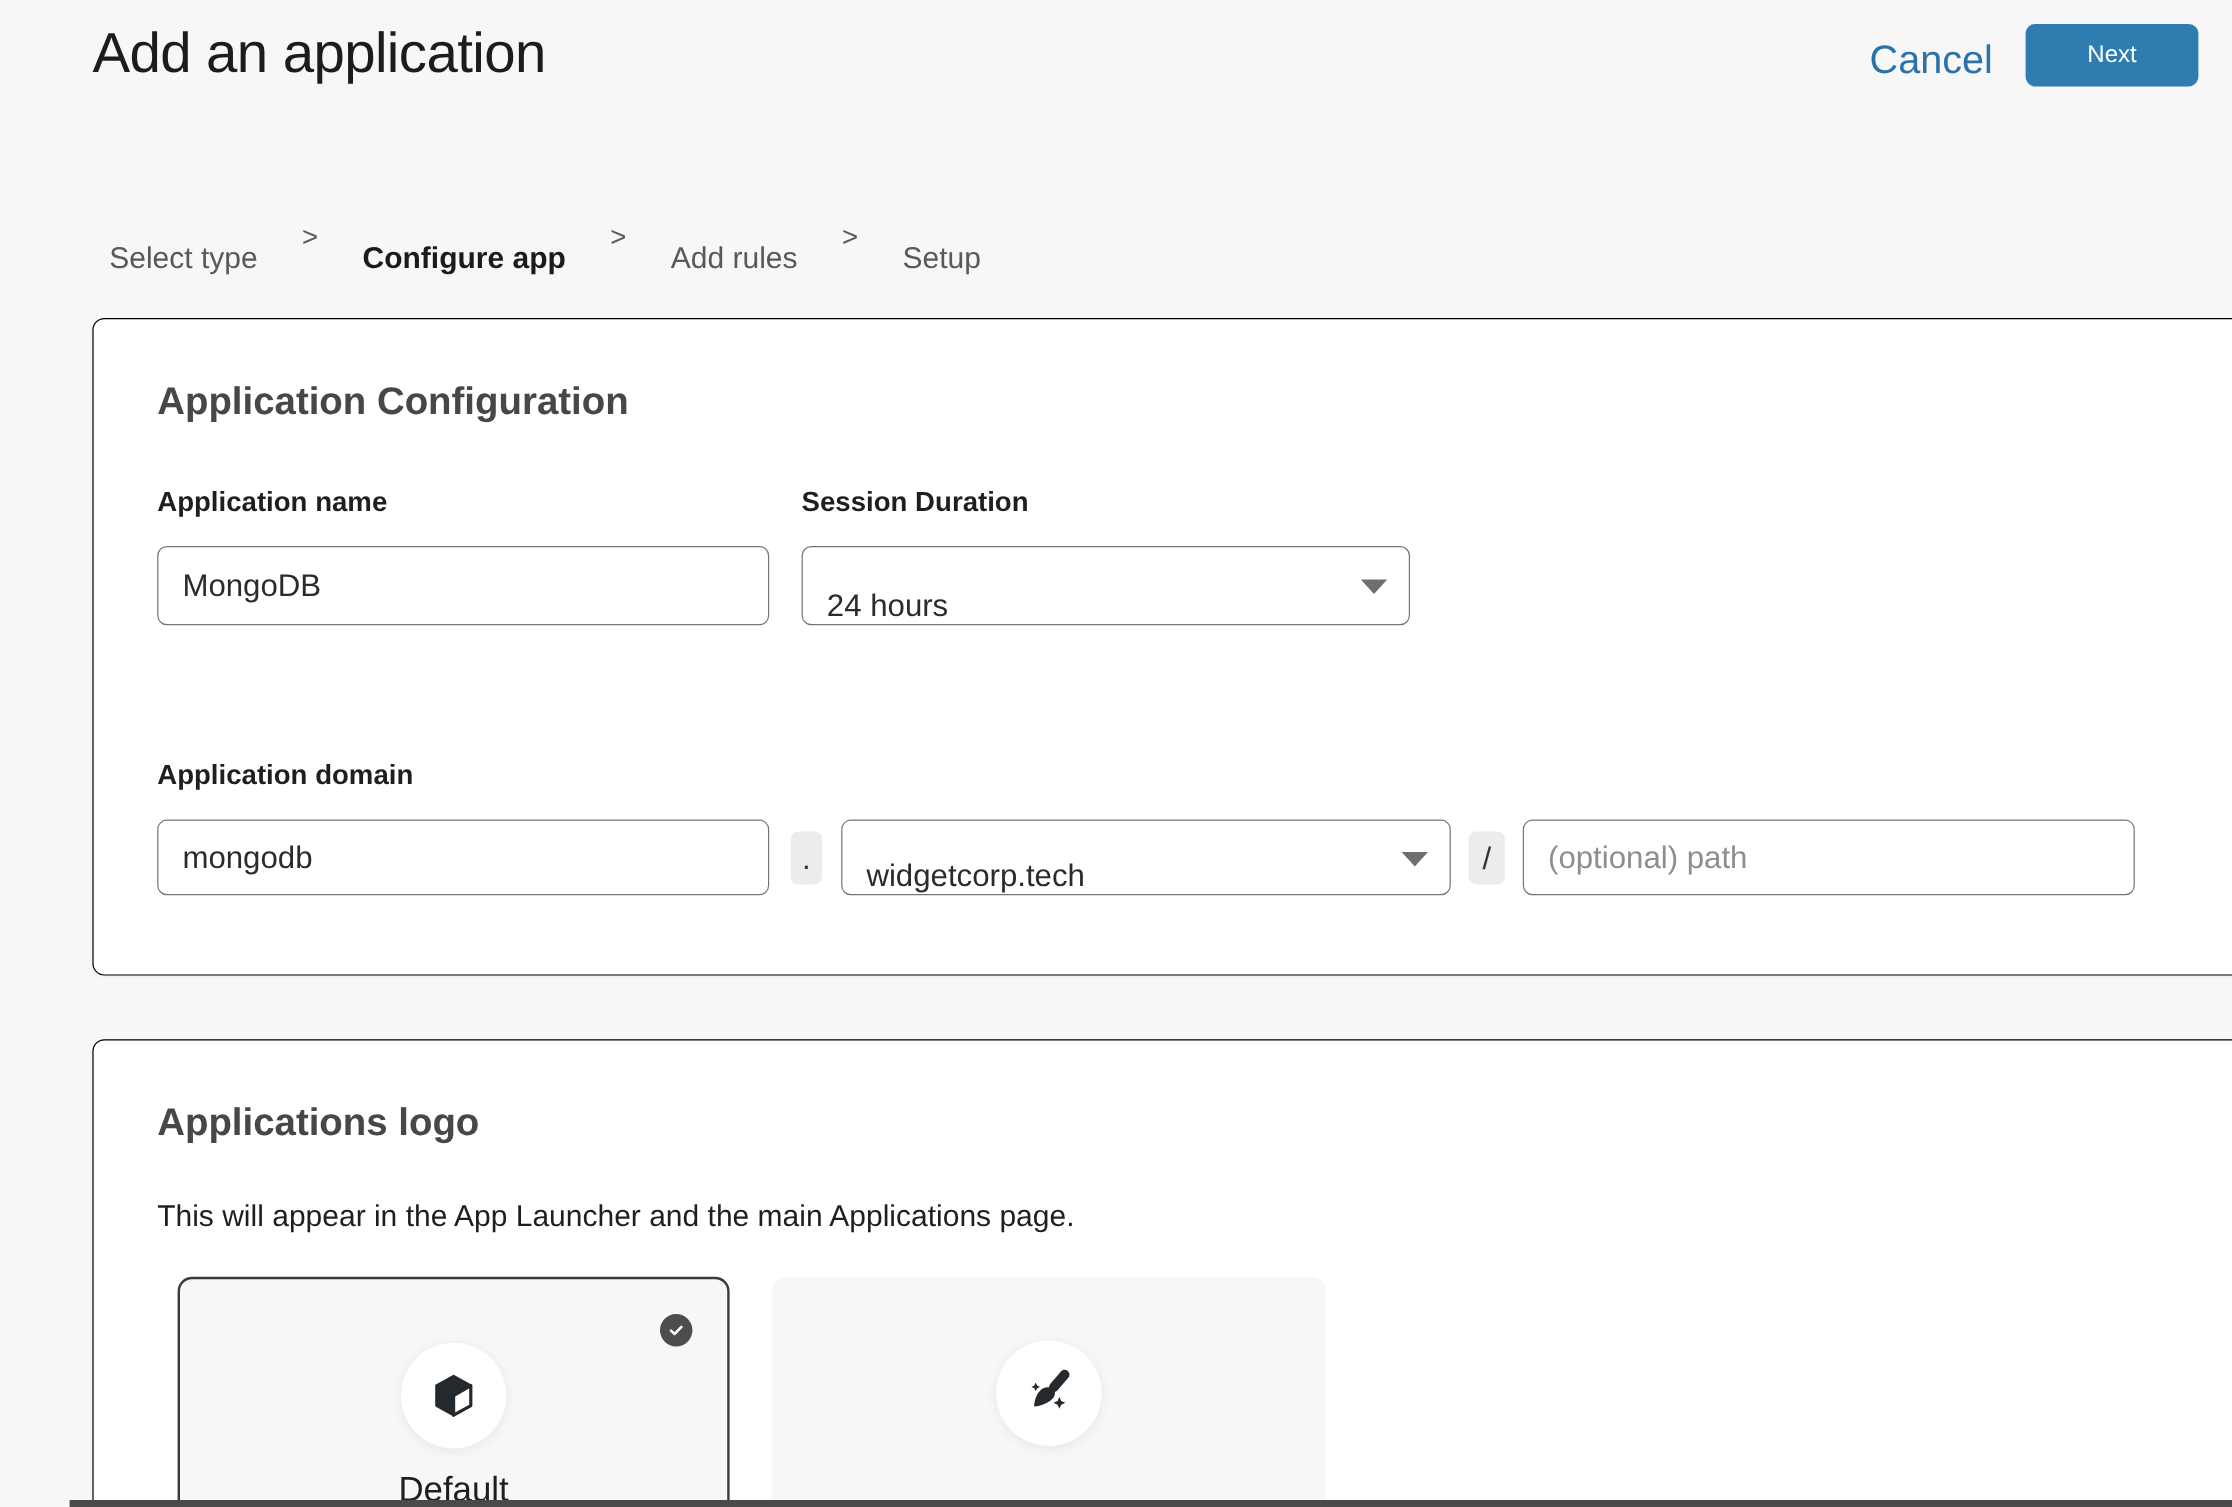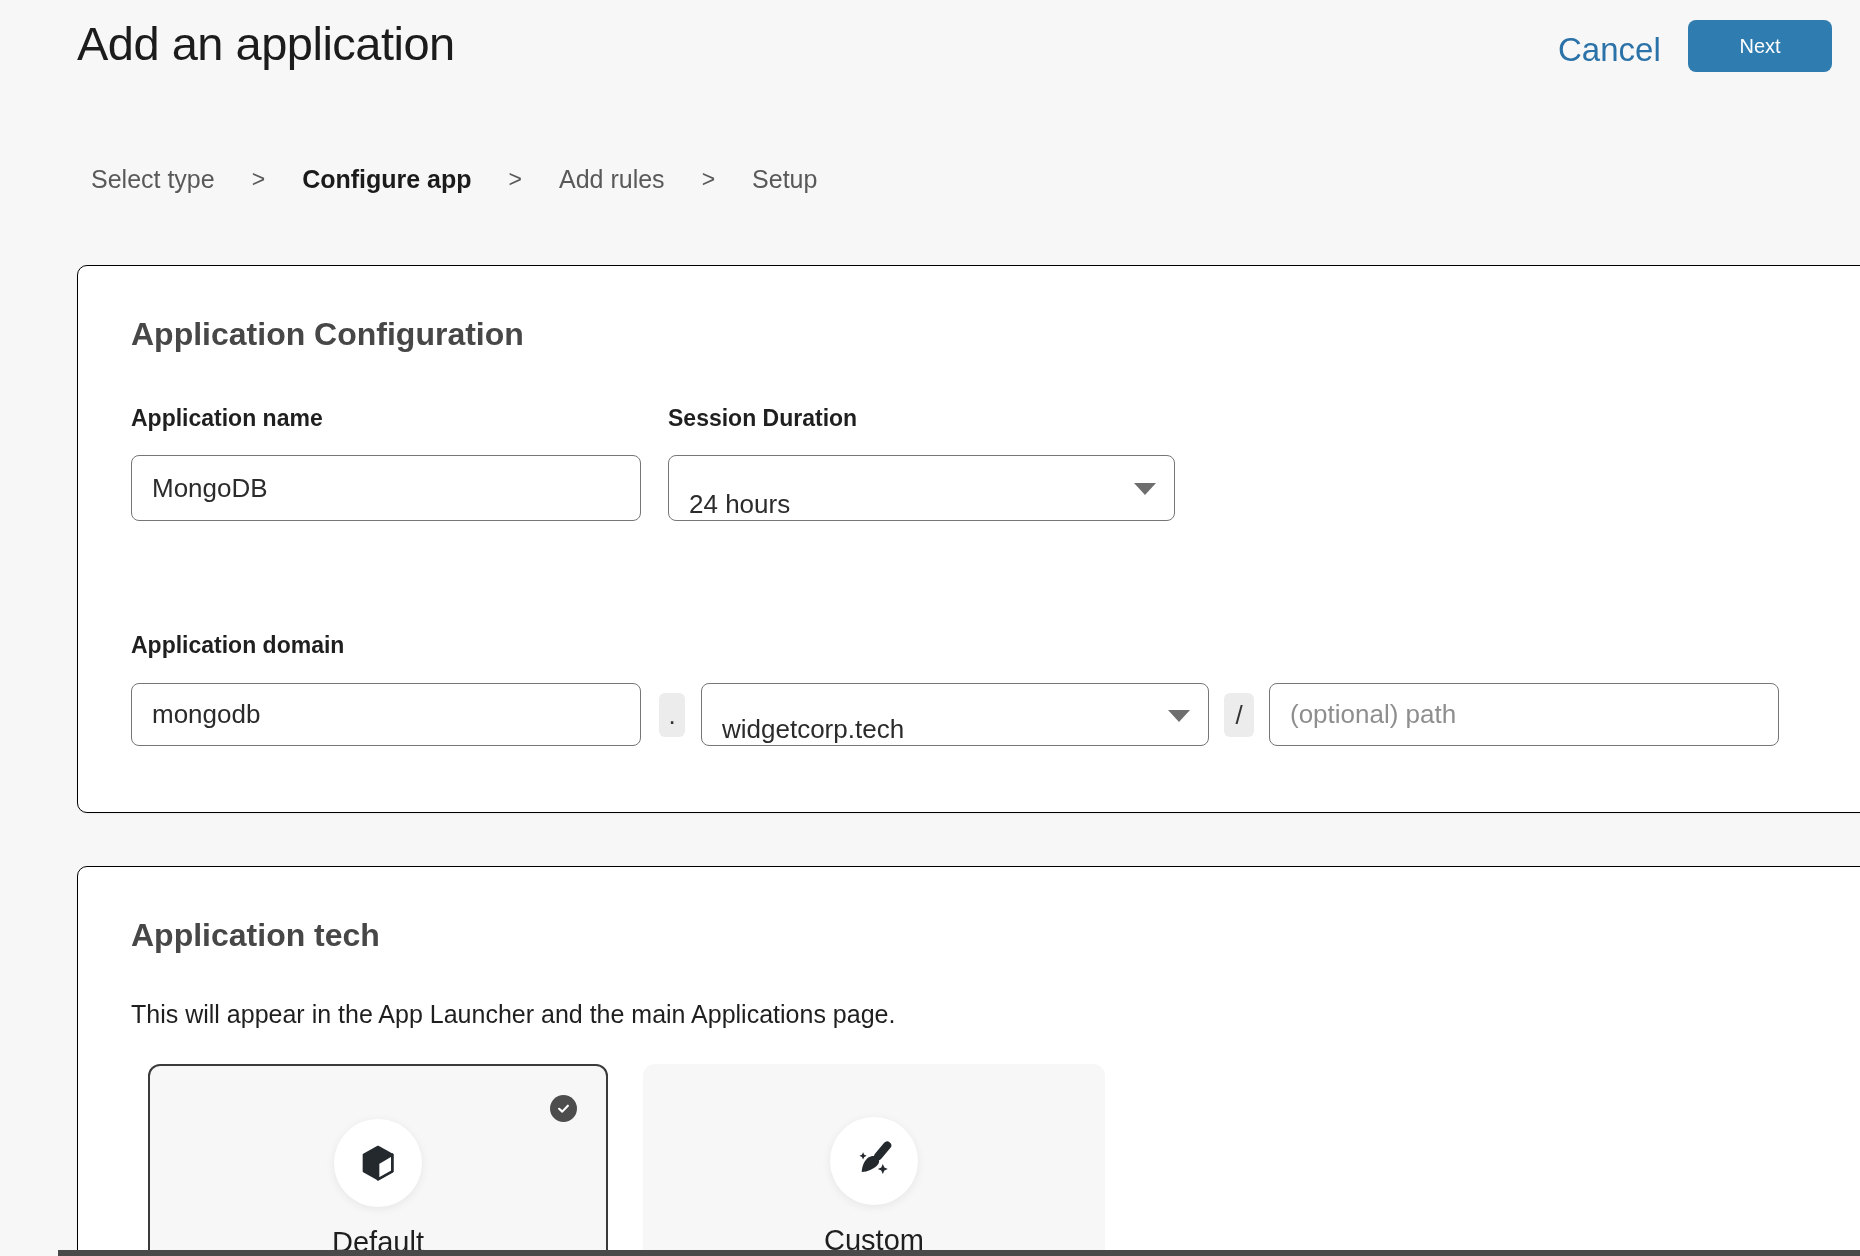--- a/index.html
+++ b/index.html
@@ -32,21 +32,21 @@
     display: flex; align-items: center; justify-content: center;
     cursor: pointer;
   }
 
   
   .breadcrumb {
     position: absolute; left: 91px; top: 165px;
     display: flex; align-items: center; gap: 37px;
     font-size: 25px; color: #595959;
   }
-  .breadcrumb .step { cursor: pointer; }
+  .breadcrumb .step { cursor: pointer; margin-top: 36px; }
   .breadcrumb .step.active { color: #1b1b1b; font-weight: bold; }
   .breadcrumb .sep { font-size: 23px; color: #595959; }
 
   
   .card {
     position: absolute; left: 77px; width: 1850px;
     background: #ffffff;
     border: 1px solid #000000; border-radius: 10px;
     box-shadow: 0 1px 2px rgba(0,0,0,0.05);
     box-sizing: border-box;
@@ -180,21 +180,21 @@
     <span>widgetcorp.tech</span>
     <span class="caret"></span>
   </div>
 
   <span class="sep-pill" id="pill-slash">/</span>
 
   <input class="text-input" id="input-path" type="text" placeholder="(optional) path" style="">
 </section>
 
 <section class="card" id="card-logo">
-  <h2 class="section-heading">Application tech</h2>
+  <h2 class="section-heading">Applications logo</h2>
   <p class="logo-desc">This will appear in the App Launcher and the main Applications page.</p>
 
   <div class="logo-tile" id="tile-default">
     <span class="tile-check">
       <svg viewBox="0 0 24 24" width="15" height="15">
         <path d="M5 12.5 L10 17 L19 7.5" fill="none" stroke="#ffffff" stroke-width="3.4" stroke-linecap="round" stroke-linejoin="round"></path>
       </svg>
     </span>
     <span class="tile-circle">
       <svg viewBox="0 0 24 24" width="40" height="40">
@@ -207,17 +207,16 @@
 
   <div class="logo-tile" id="tile-custom">
     <span class="tile-circle">
       <svg viewBox="0 0 24 24" width="46" height="46">
         <path d="M18.9 3.9 L14.2 9.4" fill="none" stroke="#24292e" stroke-width="4.2" stroke-linecap="round"></path>
         <path d="M13.9 10.2 C15.1 11.4 14.9 13.2 13.5 14.5 C11.7 16.2 8.7 17.6 5.6 17.8 C5.8 14.6 7.0 11.7 9.0 10.2 C10.6 9.1 12.8 9.1 13.9 10.2 Z" fill="#24292e"></path>
         <path d="M6.3 7.4 L6.9 8.7 L8.2 9.3 L6.9 9.9 L6.3 11.2 L5.7 9.9 L4.4 9.3 L5.7 8.7 Z" fill="#24292e"></path>
         <path d="M16.6 13.6 L17.4 15.4 L19.2 16.2 L17.4 17.0 L16.6 18.8 L15.8 17.0 L14.0 16.2 L15.8 15.4 Z" fill="#24292e"></path>
       </svg>
     </span>
-    <span class="tile-label">Custom</span>
   </div>
 </section>
 
 <div class="bottom-bar"></div>
 
 </body></html>

